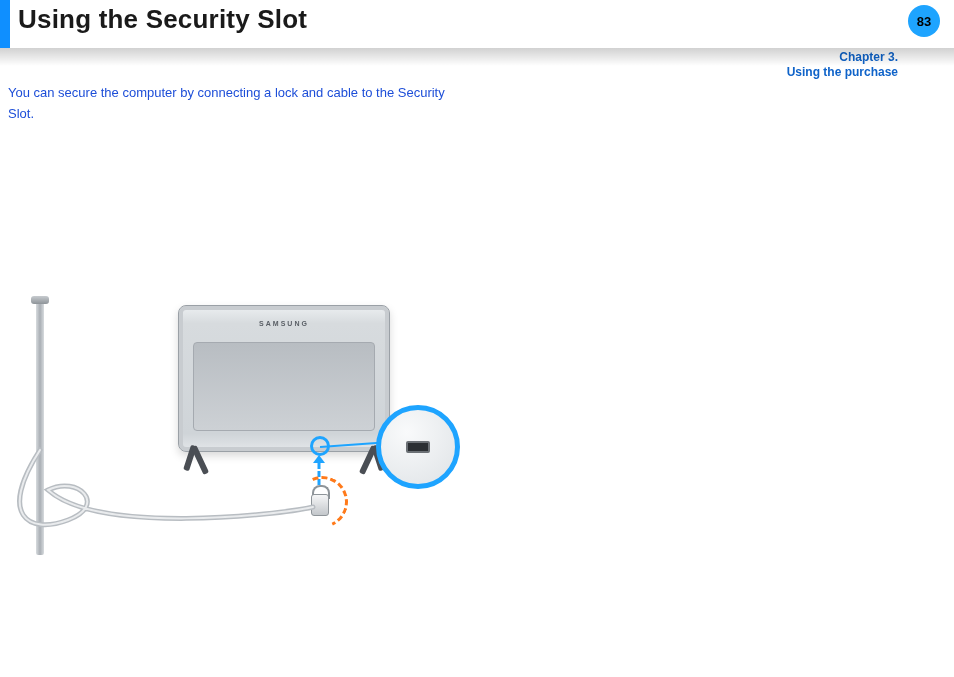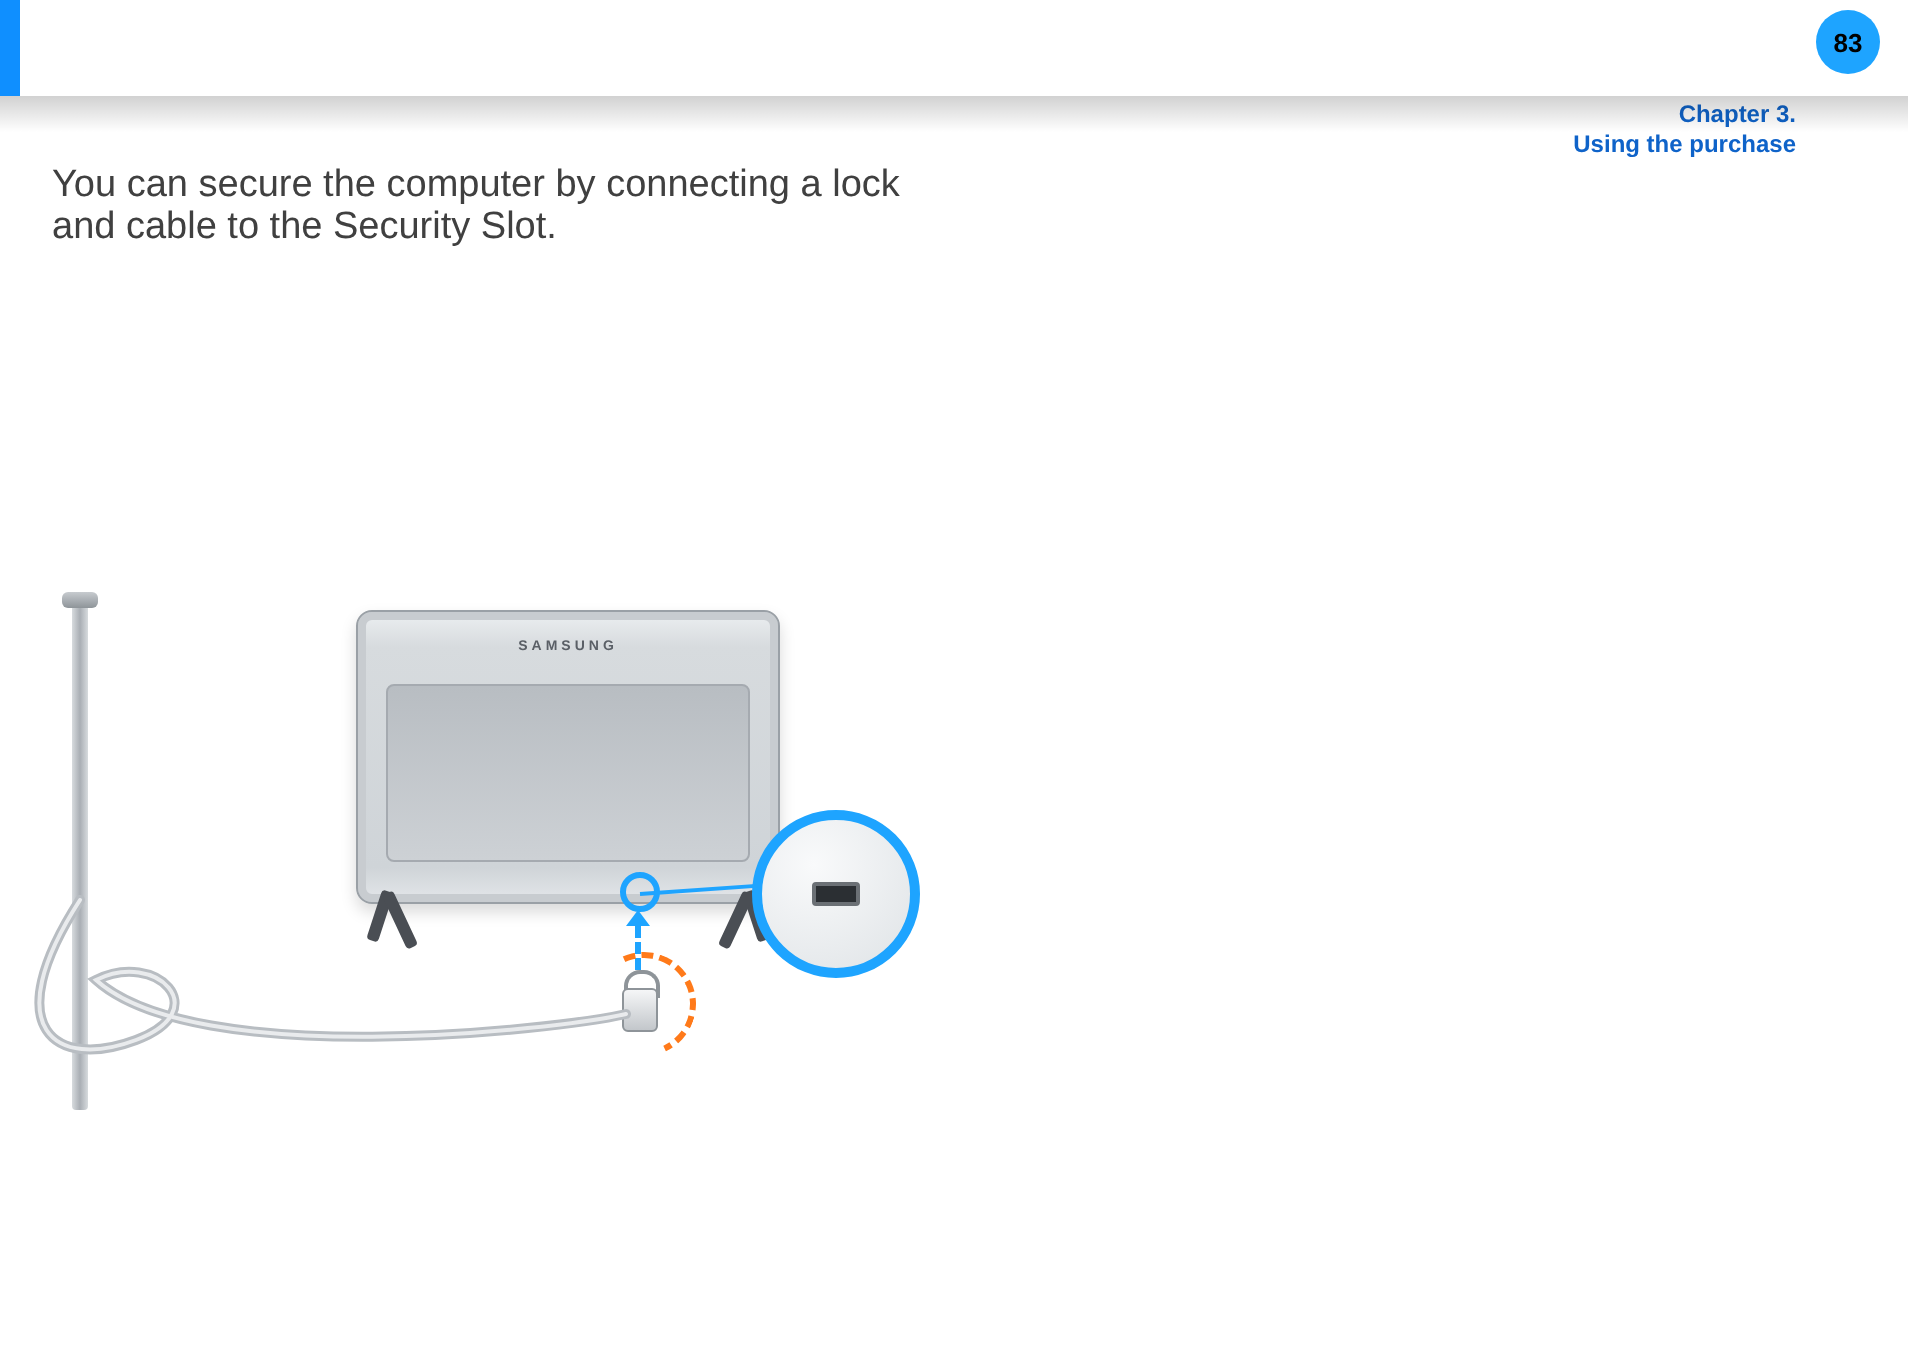--- a/index.html
+++ b/index.html
@@ -75,26 +75,26 @@
     left: 0;
     right: 0;
     top: 48px;
     height: 18px;
     background: linear-gradient(to bottom, rgba(0,0,0,0.18), rgba(0,0,0,0));
   }
 
   
   .body-col {
     position: absolute;
-    left: 26px;
+    left: 8px;
     top: 82px;
     width: 442px;
-    font-size: 19px;
+    font-size: 13px;
     line-height: 21px;
-    color: #404040;
+    color: #1d4ed8;
   }
   .body-col p {
     margin: 0 0 6px 0;
   }
   .gap {
     height: 22px;
   }
 
   
   .illus {
@@ -298,20 +298,21 @@
     overflow: visible;
   }
 </style>
 </head>
 <body>
 
 <div class="page">
 
   <div class="left-accent"></div>
 
+  <div class="title">Using the Security Slot</div>
 
   <div class="chapter-block">
     <div>Chapter 3.</div>
     <div>Using the purchase</div>
   </div>
 
   <div class="page-badge">83</div>
 
   <div class="divider-shadow"></div>
 

